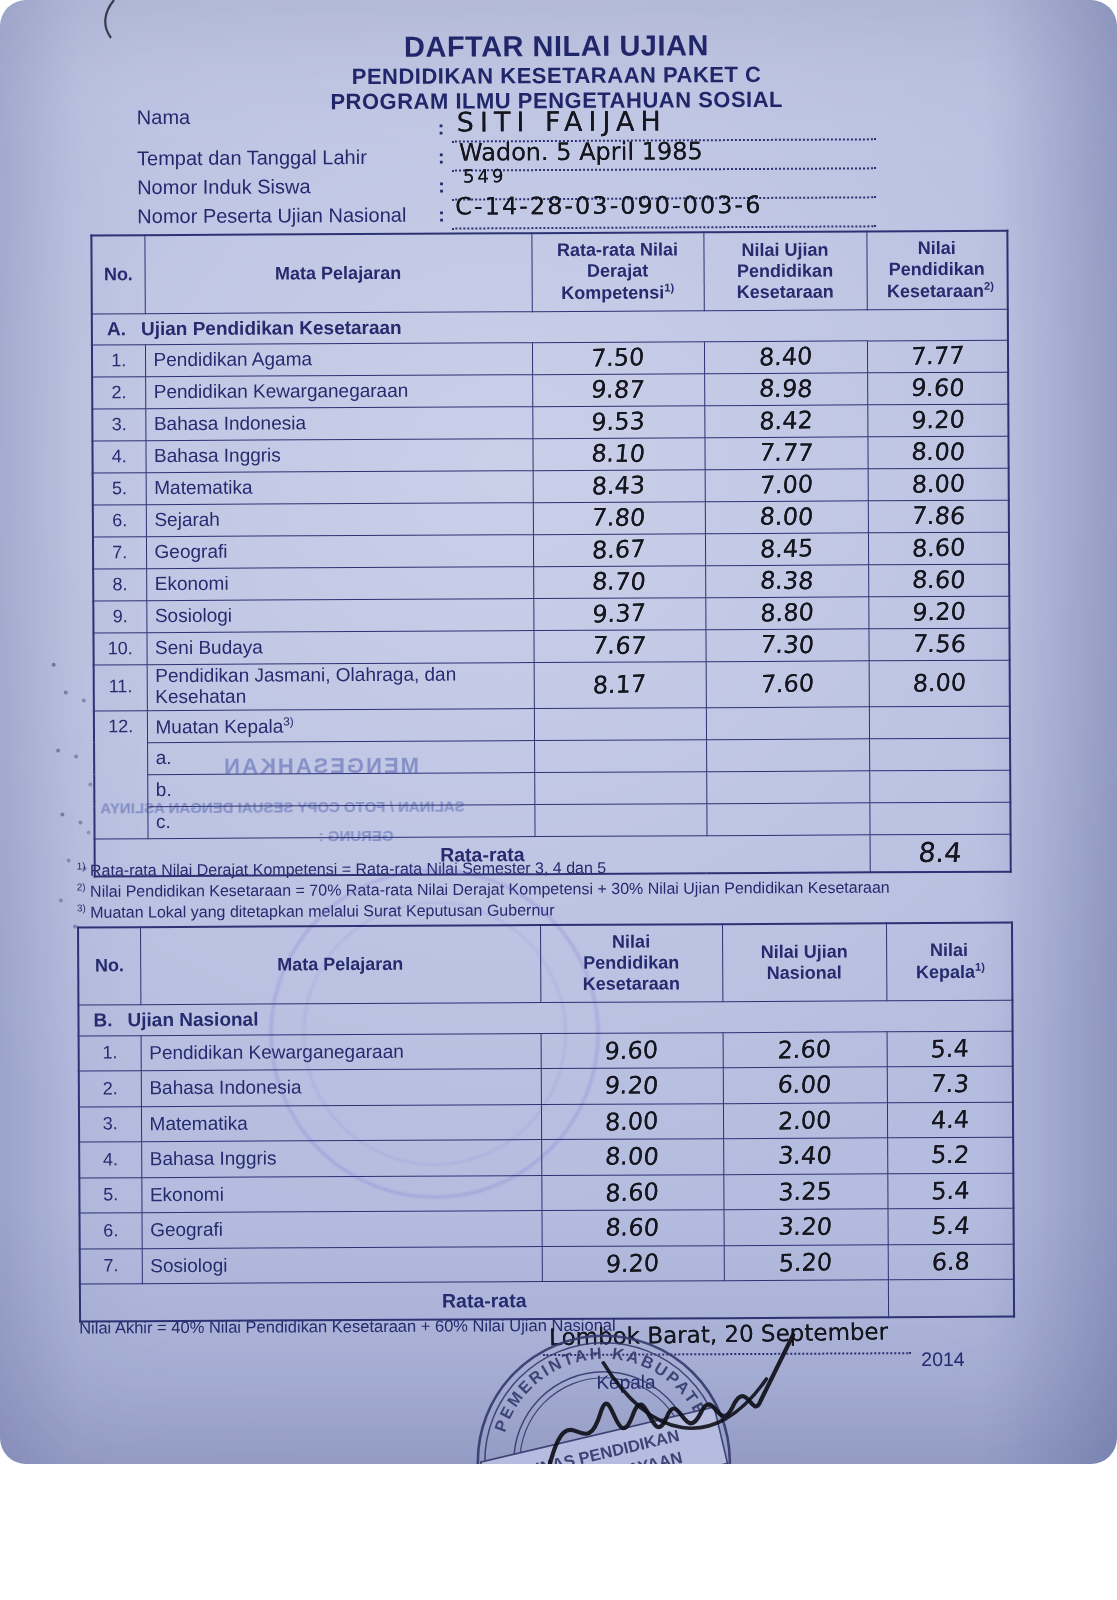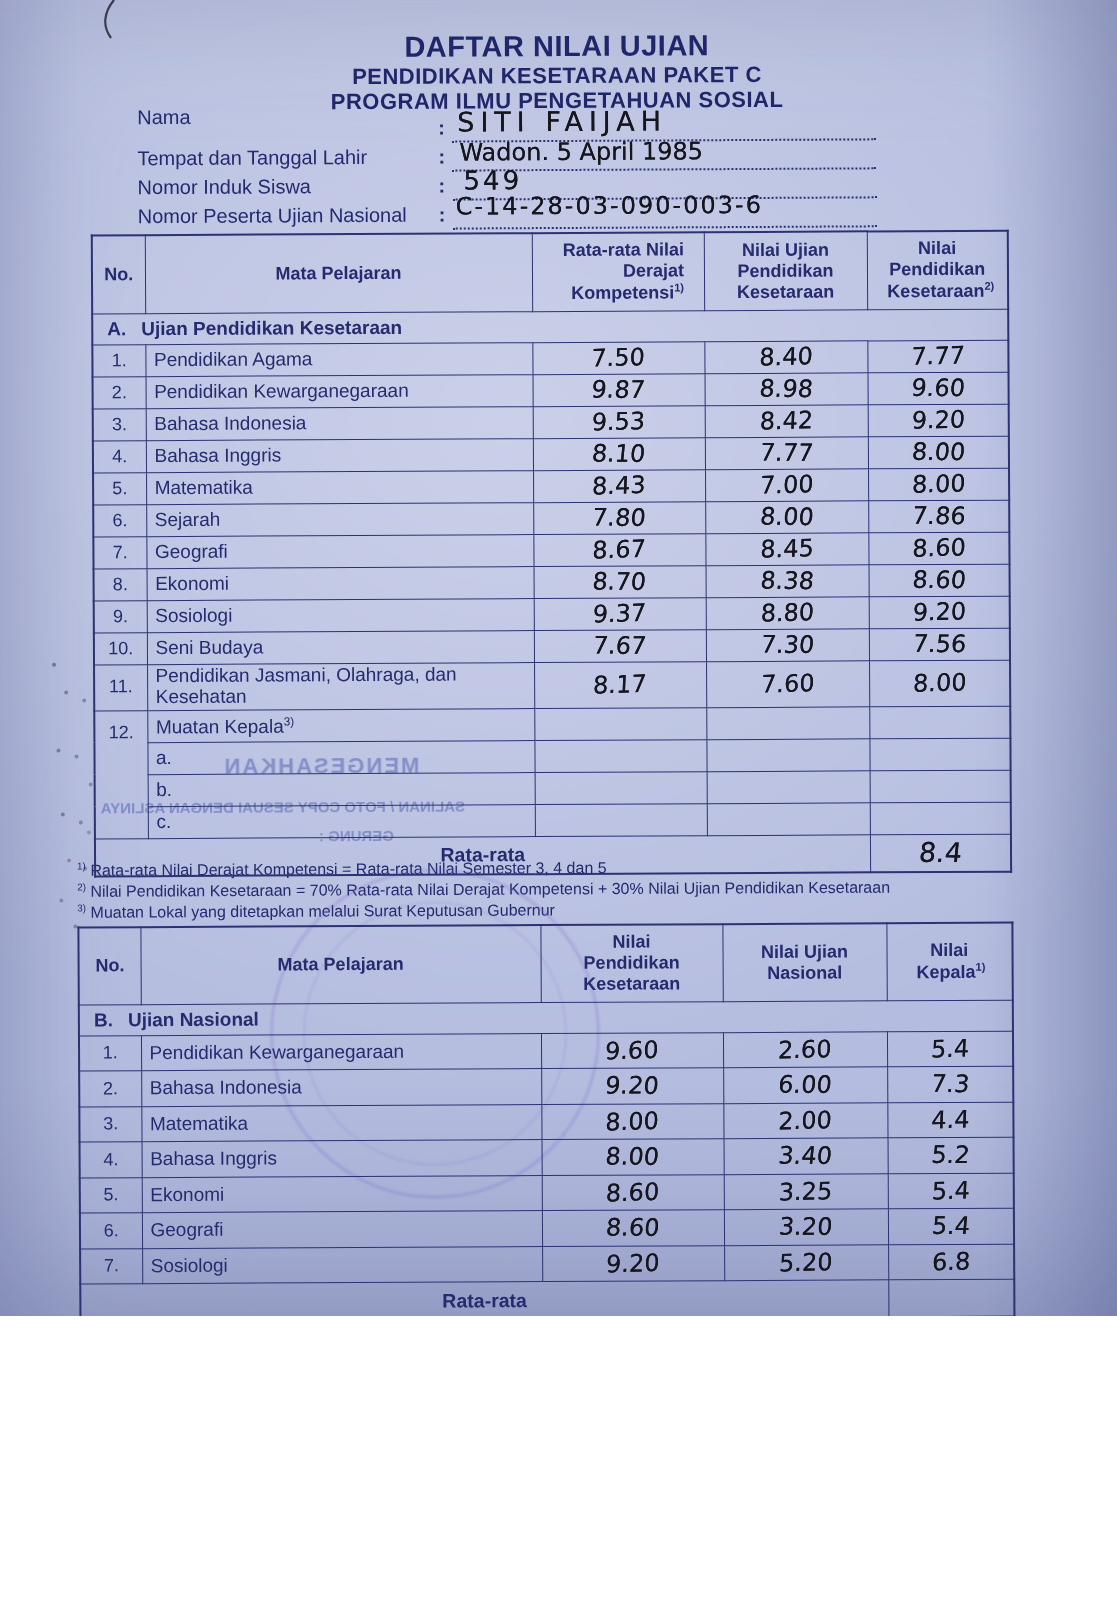--- a/index.html
+++ b/index.html
@@ -1,40 +1,40 @@
 <!DOCTYPE html>
 <html><head>
 <meta charset="utf-8">
 <style>
   html,body{margin:0;padding:0;}
   body{width:1117px;height:1600px;overflow:hidden;font-family:"Liberation Sans",sans-serif;}
-  .sheet{position:relative;width:1117px;height:1316px;
+  .sheet{position:relative;width:1117px;height:1464px;
     background:
       radial-gradient(120% 85% at 45% 32%, rgba(255,255,255,0.30), rgba(255,255,255,0) 62%),
       linear-gradient(to right, rgba(70,80,140,0.10), rgba(0,0,0,0) 7%, rgba(0,0,0,0) 88%, rgba(55,65,125,0.22)),
       linear-gradient(to bottom, rgba(255,255,255,0.10), rgba(0,0,0,0) 12%, rgba(0,0,0,0) 82%, rgba(55,65,125,0.16)),
       #b4bcdf;
     box-shadow:inset 0 0 140px rgba(40,50,100,.22);
-    overflow:hidden;}
+    overflow:hidden;border-radius:26px;}
   .content{position:absolute;inset:0;transform:rotate(-0.3deg);}
   .abs{position:absolute;}
   .ttl{width:1000px;left:60px;text-align:center;font-weight:bold;color:#20266a;letter-spacing:.5px;}
   
   .flabel{position:absolute;left:140px;font-size:20px;color:#242a6e;}
   .fcolon{position:absolute;left:441px;font-size:20px;color:#242a6e;font-weight:bold;}
   .fline{position:absolute;left:455px;width:424px;border-bottom:2px dotted #2b3172;height:0;}
   .hand{font-family:"DejaVu Sans",sans-serif;color:#16161e;text-shadow:0 0 .6px #16161e;}
   .fval{position:absolute;white-space:nowrap;}
   
   .tbl{position:absolute;border-collapse:collapse;table-layout:fixed;color:#252b6e;background:transparent;z-index:2;}
   .tbl td,.tbl th{border:1.7px solid #2c3273;padding:0 8px;}
   .tbl{border:2.6px solid #2c3273;}
   .tbl th{font-size:18px;line-height:1.18;padding:6px 4px;vertical-align:middle;}
   .thw{display:inline-block;}
-  .w130{width:132px;text-align:right;} .w110{width:112px;} .w100{width:100px;} .w64{width:66px;}
+  .w130{width:132px;} .w110{width:112px;} .w100{width:100px;} .w64{width:66px;}
   .secrow td{font-size:19px;font-weight:bold;padding:4px 6px 4px 14px;}
   .secrow .secl{display:inline-block;width:34px;}
   .no{text-align:center;font-size:18px;padding:0 2px;}
   .subj{font-size:19px;padding-left:13px;}
   .vcell{text-align:center;}
   .dr td{height:31px;}
   .r11 td{height:45px;line-height:1.1;}
   .drB td{height:34.5px;}
   .avg td{height:36px;}
   .avg .avg-label{text-align:center;font-weight:bold;font-size:19.5px;}
@@ -92,21 +92,21 @@
     <span class="hand fval" style="left:460px;top:106px;font-size:27px;letter-spacing:6px;">SITI FAIJAH</span>
 
     <span class="flabel" style="top:145px;">Tempat dan Tanggal Lahir</span>
     <span class="fcolon" style="top:145px;">:</span>
     <div class="fline" style="top:169px;"></div>
     <span class="hand fval" style="left:462px;top:138px;font-size:24px;">Wadon. 5 April 1985</span>
 
     <span class="flabel" style="top:174px;">Nomor Induk Siswa</span>
     <span class="fcolon" style="top:174px;">:</span>
     <div class="fline" style="top:198px;"></div>
-    <span class="hand fval" style="left:466px;top:165px;font-size:26px;letter-spacing:3px;">549</span>
+    <span class="hand fval" style="left:466px;top:165px;font-size:18px;letter-spacing:3px;">549</span>
 
     <span class="flabel" style="top:203px;">Nomor Peserta Ujian Nasional</span>
     <span class="fcolon" style="top:203px;">:</span>
     <div class="fline" style="top:227px;"></div>
     <span class="hand fval" style="left:458px;top:192px;font-size:24px;letter-spacing:2px;">C-14-28-03-090-003-6</span>
 
     <div class="mirror" style="left:222px;top:752px;font-size:22px;letter-spacing:2px;">MENGESAHKAN</div>
     <div class="mirror" style="left:100px;top:797px;font-size:15px;">SALINAN / FOTO COPY SESUAI DENGAN ASLINYA</div>
     <div class="mirror" style="left:318px;top:826px;font-size:15px;">GERUNG :</div>
 
@@ -204,21 +204,21 @@
             <td class="vcell"><span class="hand hv">7.56</span></td>
           </tr>
       <tr class="r11">
             <td class="no">11.</td>
             <td class="subj">Pendidikan Jasmani, Olahraga, dan Kesehatan</td>
             <td class="vcell"><span class="hand hv">8.17</span></td>
             <td class="vcell"><span class="hand hv">7.60</span></td>
             <td class="vcell"><span class="hand hv">8.00</span></td>
           </tr>
       <tr class="dr">
-        <td class="no" rowspan="4" style="vertical-align:top;padding-top:11px;">12.</td>
+        <td class="no" rowspan="4" style="vertical-align:top;padding-top:5px;">12.</td>
         <td class="subj"><span>Muatan Kepala</span><sup>3)</sup></td>
         <td></td>
             <td></td>
             <td></td>
       </tr>
       <tr class="dr">
             <td class="subj">a.</td>
             <td></td>
             <td></td>
             <td></td>

